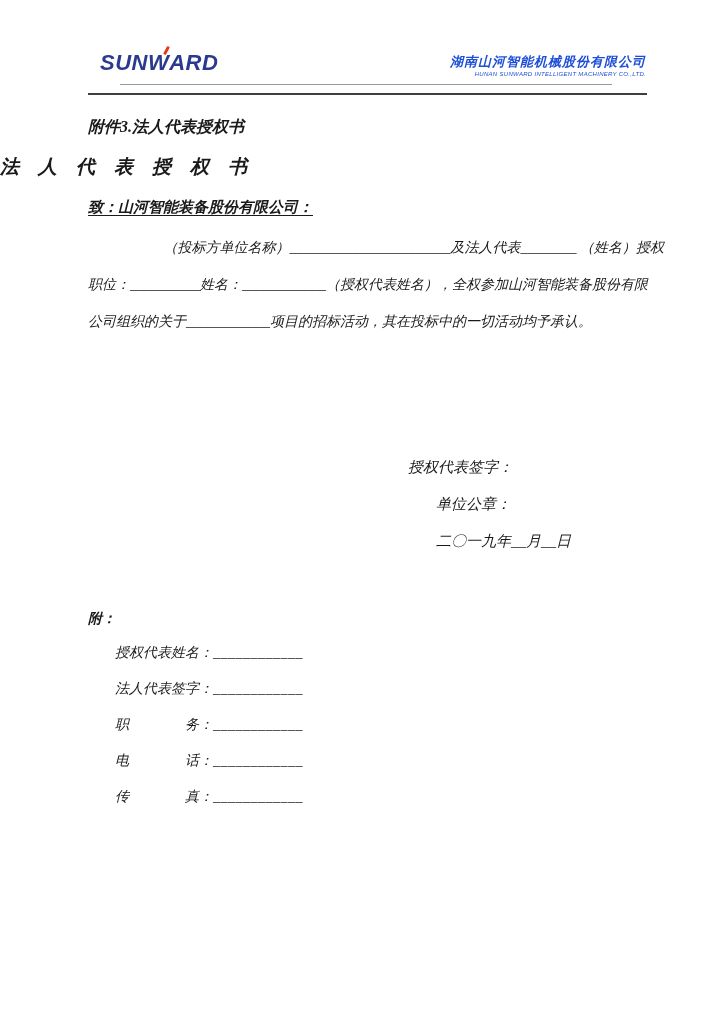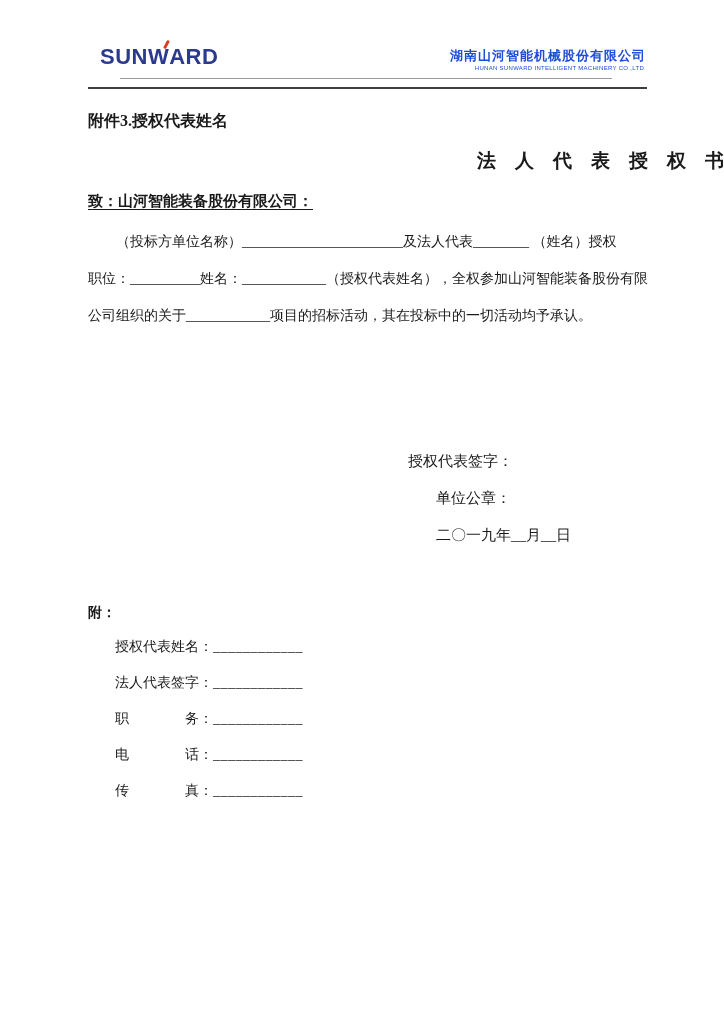--- a/index.html
+++ b/index.html
@@ -1,25 +1,26 @@
 <!DOCTYPE html>
 <html><head>
 <meta charset="utf-8">
 <style>
   * { margin: 0; padding: 0; box-sizing: border-box; }
   html, body { background: #ffffff; }
   .page {
     position: relative;
     width: 724px;
     height: 848px;
-    margin: 0 auto;
+    margin: 6px auto;
     background: #ffffff;
     font-family: "Liberation Serif", "DejaVu Serif", serif;
     color: #1a1a1a;
     overflow: hidden;
+    font-style: italic;
   }
 
   
   .logo {
     position: absolute;
     left: 100px;
     top: 46px;
     font-family: "Liberation Sans", "DejaVu Sans", sans-serif;
     font-weight: bold;
     font-size: 22px;
@@ -81,21 +82,21 @@
     top: 111px;
     font-size: 16px;
     font-weight: bold;
     white-space: nowrap;
   }
   .doc-title {
     position: absolute;
     left: 0;
     right: 0;
     top: 148px;
-    text-align: right;
+    text-align: left;
     font-size: 19px;
     font-weight: bold;
     white-space: nowrap;
   }
 
   
   .salutation {
     position: absolute;
     left: 88px;
     top: 192px;
@@ -107,21 +108,21 @@
   }
   .body-block {
     position: absolute;
     left: 88px;
     right: 60px;
     top: 223px;
     font-size: 14px;
     line-height: 37px;
   }
   .body-line { white-space: nowrap; }
-  .body-line.indent { padding-left: 28px; }
+  .body-line.indent { padding-left: 28px; text-align: right; }
 
   
   .sig-block {
     position: absolute;
     left: 408px;
     top: 443px;
     font-size: 15px;
     line-height: 37px;
   }
   .sig-line.indent { padding-left: 28px; }
@@ -158,21 +159,21 @@
   <div class="logo"><span>SUN</span><span class="logo-w"><i class="logo-accent"></i><span>W</span></span><span>ARD</span></div>
 
   <div class="company">
     <div class="company-cn">湖南山河智能机械股份有限公司</div>
     <div class="company-en">HUNAN SUNWARD INTELLIGENT MACHINERY CO.,LTD.</div>
   </div>
 
   <div class="rule-thin"></div>
   <div class="rule-thick"></div>
 
-  <div class="attachment-heading">附件3.授权代表姓名</div>
+  <div class="attachment-heading">附件3.法人代表授权书</div>
   <div class="doc-title">法　人　代　表　授　权　书</div>
 
   <div class="salutation">致：山河智能装备股份有限公司：</div>
 
   <div class="body-block">
     <div class="body-line indent">（投标方单位名称）_______________________及法人代表________ （姓名）授权</div>
     <div class="body-line">职位：__________姓名：____________（授权代表姓名），全权参加山河智能装备股份有限</div>
     <div class="body-line">公司组织的关于____________项目的招标活动，其在投标中的一切活动均予承认。</div>
   </div>
 

